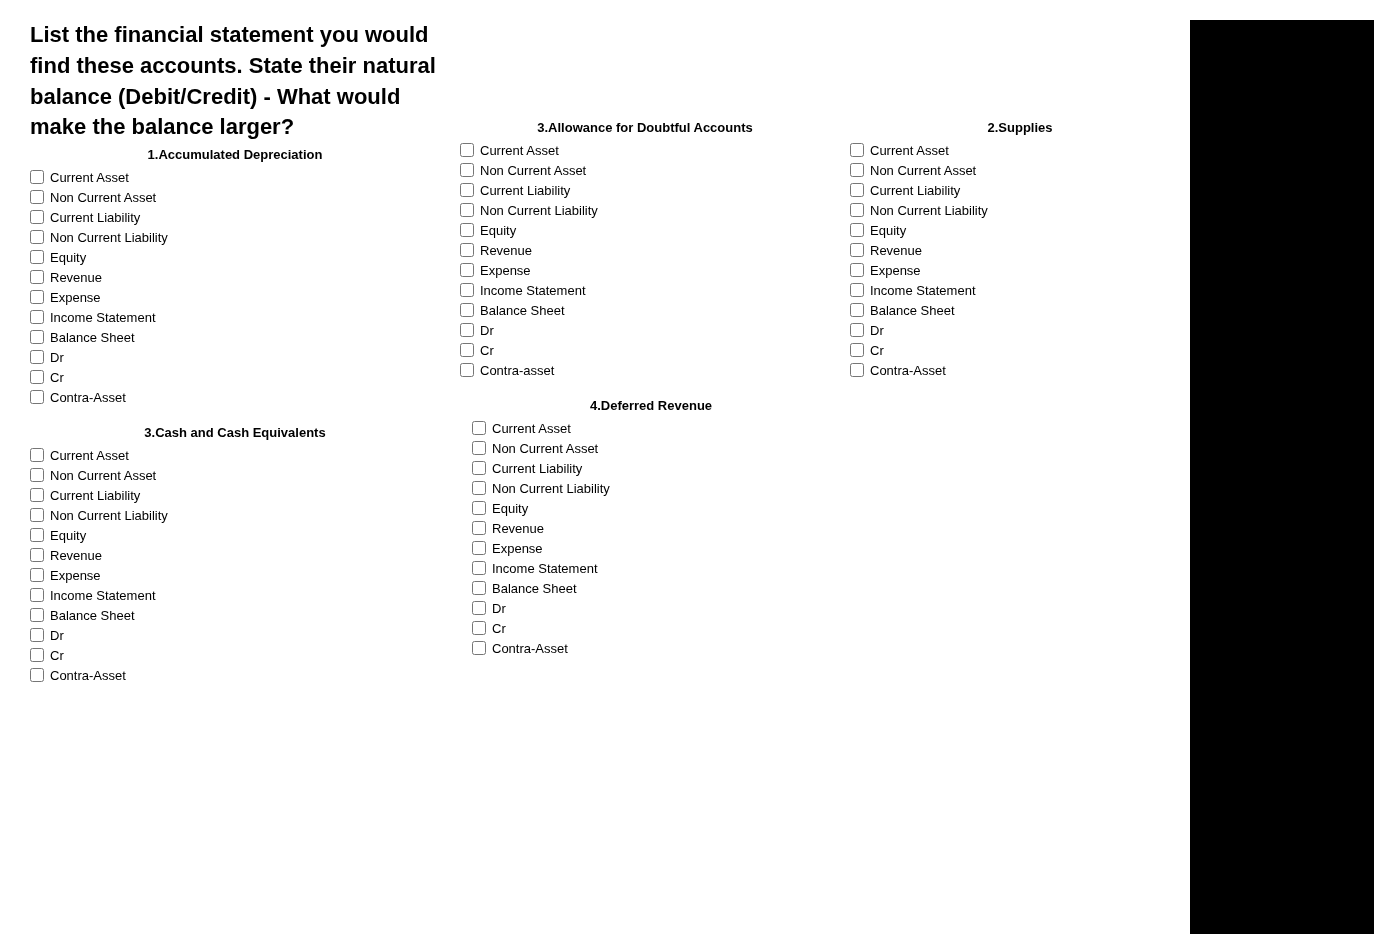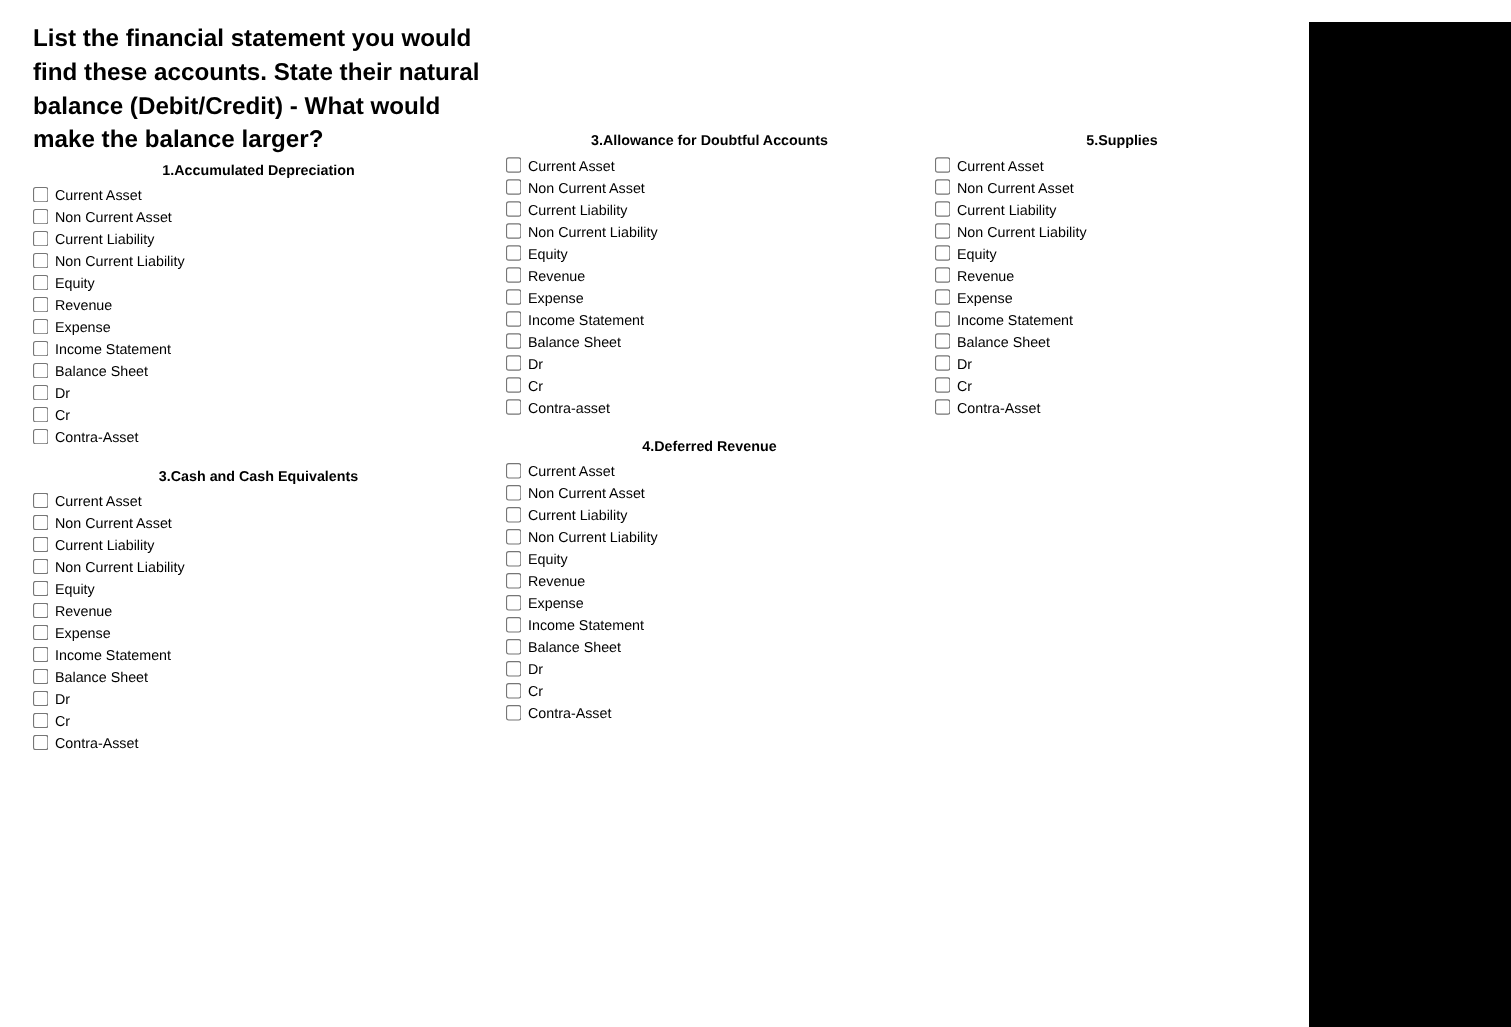--- a/index.html
+++ b/index.html
@@ -226,21 +226,21 @@
               <input type="checkbox" style="">
               <span class="item-label">Cr</span>
             </li>
             <li class="checkbox-item">
               <input type="checkbox" style="">
               <span class="item-label">Contra-asset</span>
             </li>
           </ul>
         </div>
 
-        <div style="margin-top: 10px;">
+        <div style="margin-top: 10px; margin-left: 12px;">
           <div class="account-title">4.Deferred Revenue</div>
           <ul class="checkbox-list">
             <li class="checkbox-item">
               <input type="checkbox" style="">
               <span class="item-label">Current Asset</span>
             </li>
             <li class="checkbox-item">
               <input type="checkbox" style="">
               <span class="item-label"><span class="underline">Non Current</span> Asset</span>
             </li>
@@ -284,21 +284,21 @@
               <input type="checkbox" style="">
               <span class="item-label">Contra-Asset</span>
             </li>
           </ul>
         </div>
       </div>
 
       <div style="width: 350px; flex-shrink: 0; padding-left: 10px;">
 
         <div style="margin-top: 100px;">
-          <div class="account-title">5.Supplies</div>
+          <div class="account-title">2.Supplies</div>
           <ul class="checkbox-list">
             <li class="checkbox-item">
               <input type="checkbox" style="">
               <span class="item-label">Current Asset</span>
             </li>
             <li class="checkbox-item">
               <input type="checkbox" style="">
               <span class="item-label"><span class="underline">Non Current</span> Asset</span>
             </li>
             <li class="checkbox-item">

